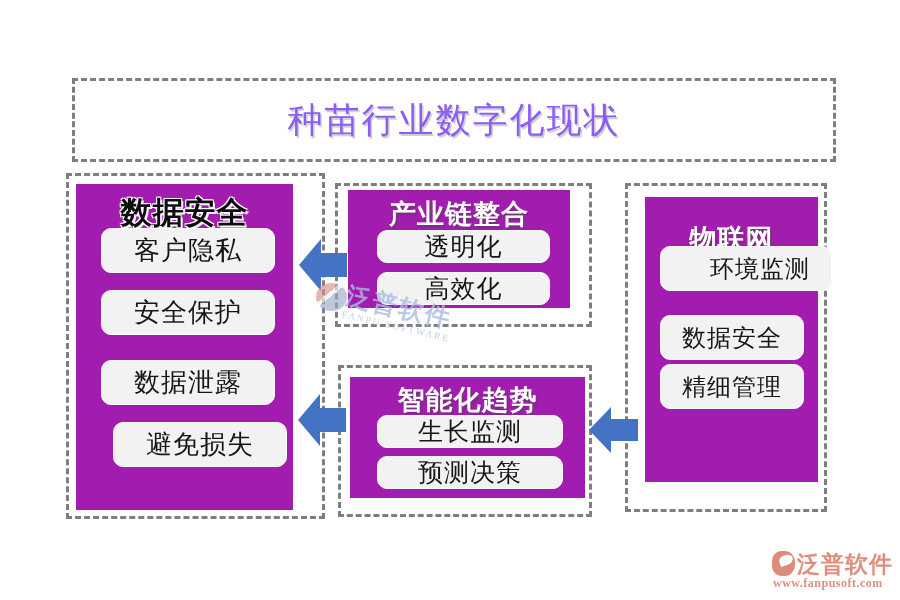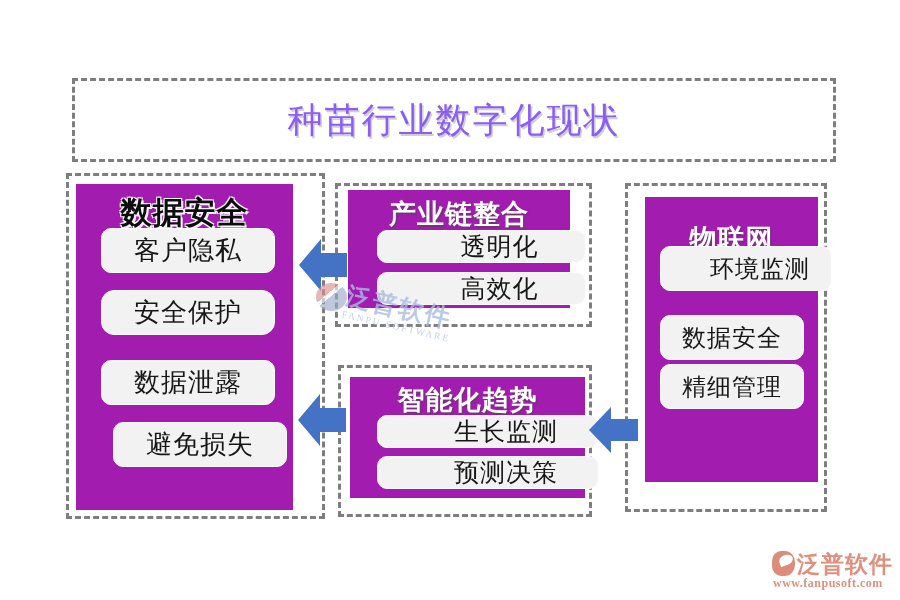--- a/index.html
+++ b/index.html
@@ -11,21 +11,21 @@
   .bluebox{position:absolute;background:#a21caf;}
   .box-title{position:absolute;width:100%;text-align:center;font-weight:bold;letter-spacing:1px;}
   .t-dark{color:#0d0d0d;font-size:31px;
     text-shadow:-1px -1px 0 #fff,1px -1px 0 #fff,-1px 1px 0 #fff,2px 2px 0 rgba(255,255,255,.9);}
   .t-light{color:#ffffff;font-size:27px;text-shadow:1.5px 1.5px 1px rgba(70,70,70,.45);}
   .pill{
     position:absolute;background:#F2F2F2;border:1px solid #fdfdfd;border-radius:10px;
     display:flex;align-items:center;justify-content:center;
     color:#161616;font-size:26px;letter-spacing:1px;
   }
-  .pill.small{font-size:25px;padding-left:36px;}
+  .pill.small{font-size:25px;}
   .main-title{
     position:absolute;left:72px;top:78px;width:758px;height:78px;
     border:3px dashed #7e7e7e;display:flex;align-items:center;justify-content:center;
     font-size:35px;color:#8b5cf6;letter-spacing:2px;
     text-shadow:1.5px 1.5px 0 rgba(150,150,150,.45);
   }
   
   .arrow{position:absolute;}
   .arrow .head{position:absolute;left:0;top:0;width:0;height:0;border-style:solid;}
   .arrow .bar{position:absolute;background:#4472C4;}
@@ -58,21 +58,21 @@
 
 <div id="stage">
 
   <div class="main-title">种苗行业数字化现状</div>
 
   <div class="dashed" style="left:66px;top:173px;width:253px;height:340px;"></div>
   <div class="bluebox" style="left:76px;top:184px;width:217px;height:326px;">
     <div class="box-title t-dark" style="top:8px;">数据安全</div>
   </div>
   <div class="pill" style="left:101px;top:228px;width:172px;height:43px;">客户隐私</div>
-  <div class="pill" style="left:101px;top:290px;width:172px;height:43px;border-radius:13px;">安全保护</div>
+  <div class="pill" style="left:101px;top:290px;width:172px;height:43px;">安全保护</div>
   <div class="pill" style="left:101px;top:360px;width:172px;height:43px;">数据泄露</div>
   <div class="pill" style="left:101px;top:422px;width:172px;height:43px;margin-left:12px;">避免损失</div>
 
   <div class="dashed" style="left:335px;top:183px;width:251px;height:138px;"></div>
   <div class="bluebox" style="left:348px;top:190px;width:222px;height:118px;">
     <div class="box-title t-light" style="top:6px;">产业链整合</div>
   </div>
   <div class="pill small" style="left:377px;top:230px;width:171px;height:31px;">透明化</div>
   <div class="pill small" style="left:377px;top:272px;width:171px;height:31px;">高效化</div>
 

